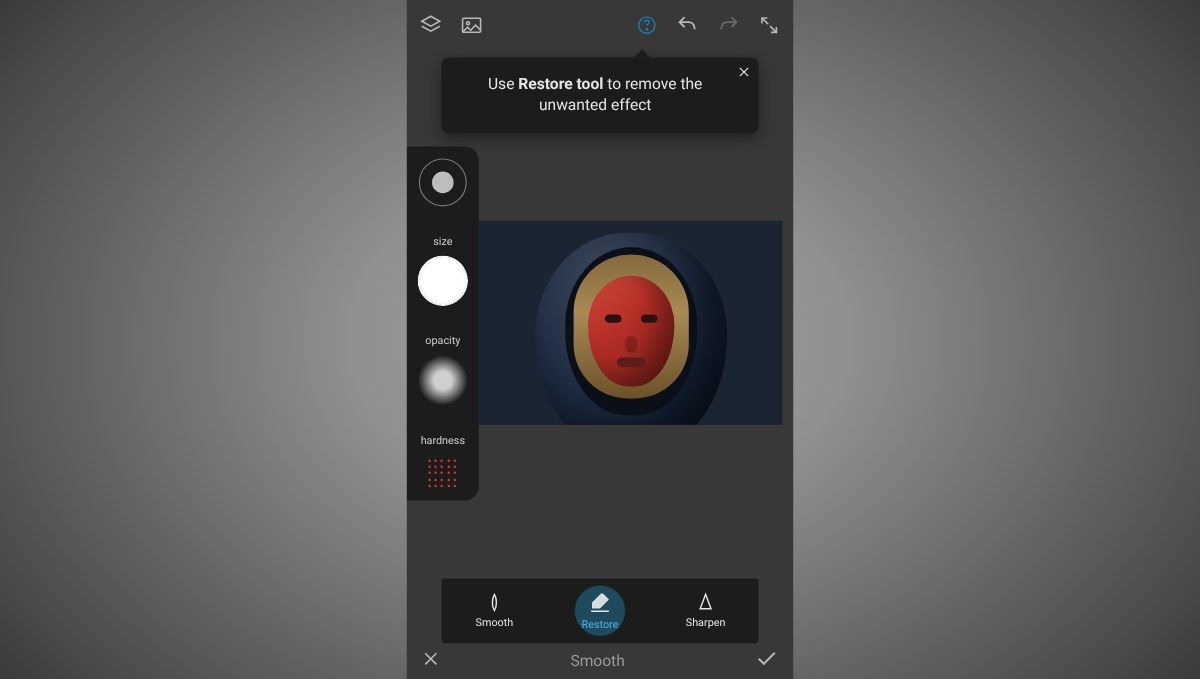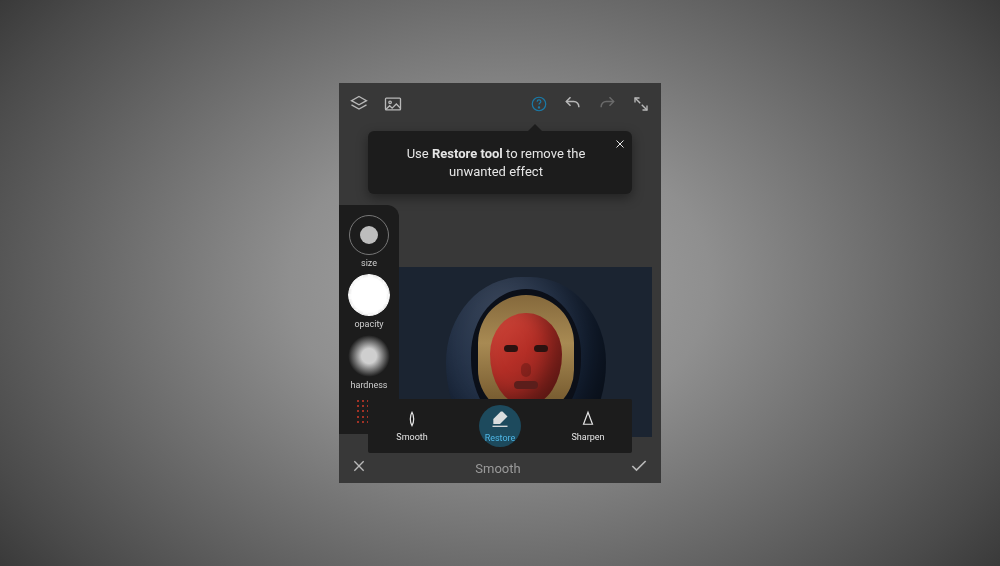--- a/index.html
+++ b/index.html
@@ -3,21 +3,21 @@
 <meta charset="utf-8">
 <style>
   * { box-sizing: border-box; margin: 0; padding: 0; }
   html, body { width: 1000px; height: 566px; overflow: hidden; }
   body {
     font-family: -apple-system, BlinkMacSystemFont, "Segoe UI", Roboto, sans-serif;
     background: radial-gradient(ellipse 70% 90% at center, #a6a6a6 0%, #8f8f8f 30%, #4a4a4a 80%, #2b2b2b 100%);
     display: flex; align-items: center; justify-content: center;
   }
   .device {
-    width: 322px; height: 400px; background: #383838; position: relative; overflow: hidden;
+    width: 322px; height: 566px; background: #383838; position: relative; overflow: hidden;
   }
   .topbar {
     height: 42px; display: flex; align-items: center; justify-content: space-between;
     padding: 0 10px;
   }
   .topbar .left, .topbar .right { display: flex; align-items: center; gap: 14px; }
   .ticon { width: 20px; height: 20px; display: flex; align-items: center; justify-content: center; color: #b8b8b8; }
   .ticon svg { display: block; }
   .ticon.help { color: #1a7aa8; }
 
@@ -56,21 +56,21 @@
   }
   .brush-opacity::before {
     content: ""; position: absolute; inset: 0; border-radius: 50%;
     background:
       repeating-conic-gradient(#cfcfcf 0 25%, #efefef 0 50%) 0 0/10px 10px;
   }
   .brush-opacity::after {
     content:""; position:absolute; inset:0; border-radius:50%;
     background: radial-gradient(circle, #fff 0%, #fff 58%, rgba(255,255,255,0) 80%);
   }
-  .brush-label { font-size: 9px; color: #cfcfcf; }
+  .brush-label { font-size: 9px; color: #cfcfcf; margin-top: 22px; }
   .brush-dots {
     width: 24px; height: 24px; display: grid; grid-template-columns: repeat(5,1fr);
     grid-template-rows: repeat(5,1fr); gap: 2px; margin-top: 4px;
   }
   .brush-dots i { width: 2px; height: 2px; background: #cf3a2a; border-radius: 50%; }
 
   .canvas {
     position: absolute; top: 184px; left: 60px; width: 253px; height: 170px;
     background: #1b2431; overflow: hidden;
   }

